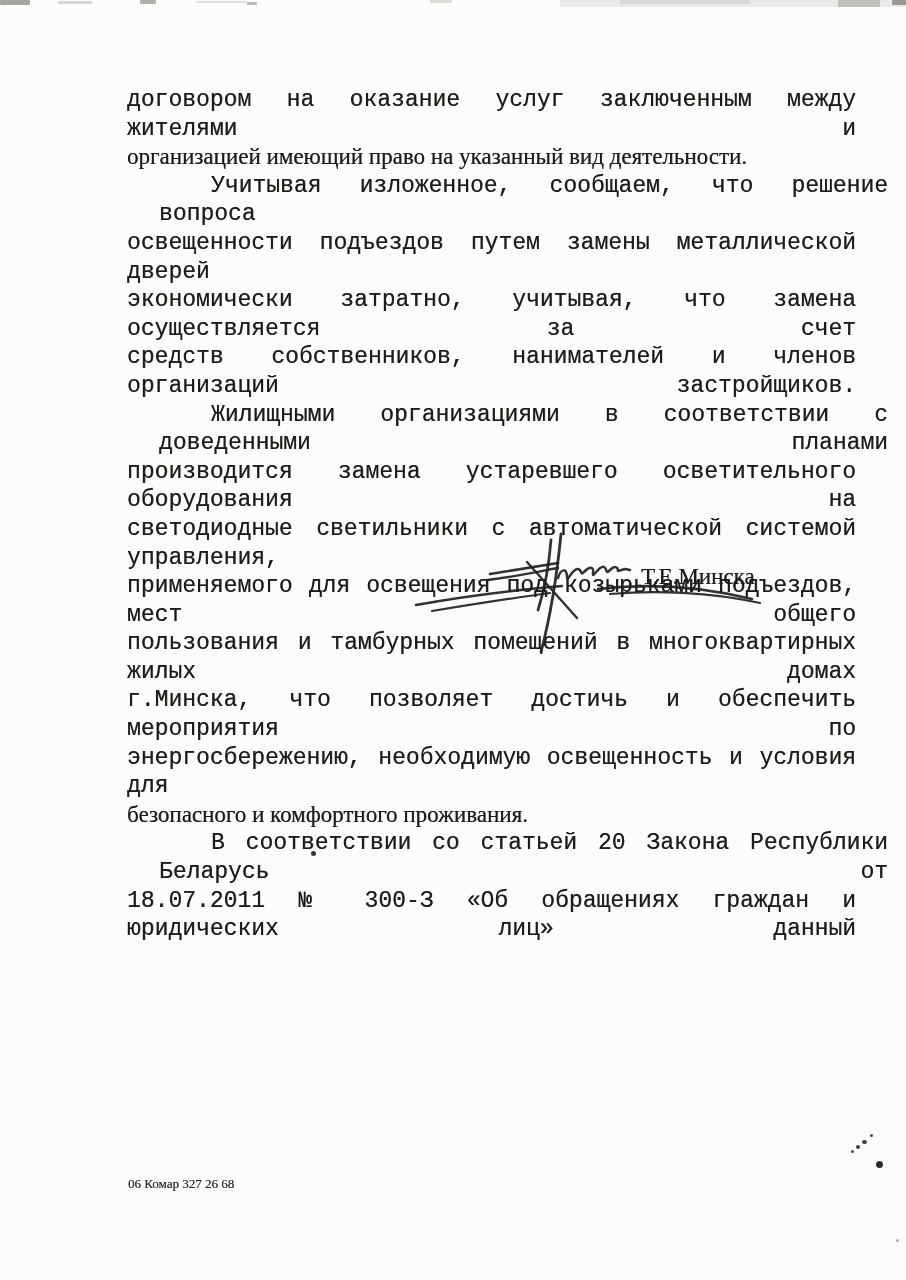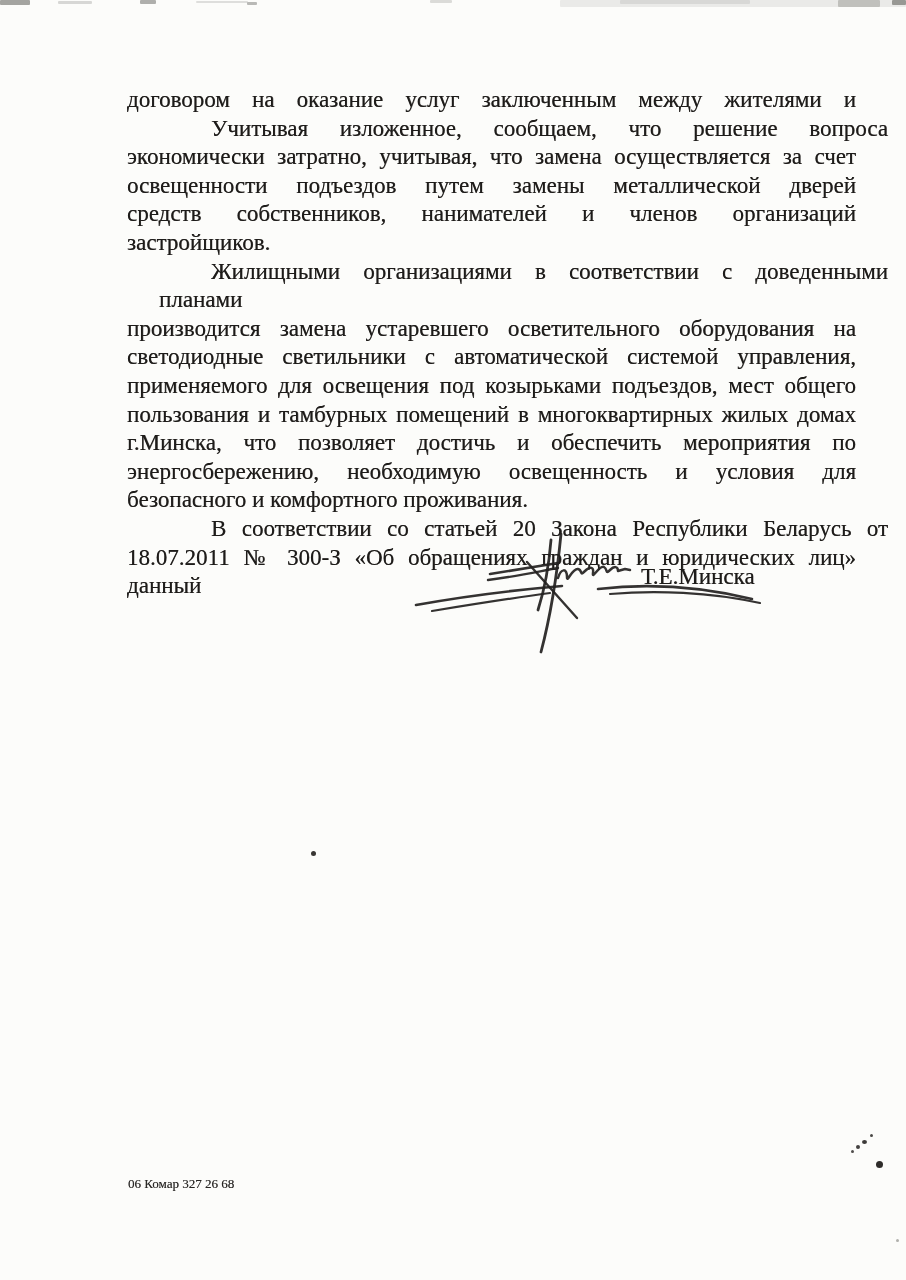--- a/index.html
+++ b/index.html
@@ -13,21 +13,21 @@
     overflow:hidden;
   }
   .letter-body{
     position:absolute;
     left:127px;top:86px;width:729px;
     font-size:23px;
     line-height:28.6px;
     text-shadow:0.35px 0.35px 0.5px rgba(30,28,25,0.65);
   }
   .line{width:729px;}
-  .line.jl{text-align:justify;text-align-last:justify;}
+  .line.jl{text-align:justify;text-align-last:justify;font-family:Liberation Mono, monospace;}
   .line.ln{text-align:left;}
   .line.ind{text-indent:52px;margin-left:32px;}
   .signoff{
     position:absolute;
     left:127px;top:563px;width:729px;height:34px;
     font-size:23px;
     text-shadow:0.35px 0.35px 0.5px rgba(30,28,25,0.65);
   }
   .signoff .name{
     position:absolute;left:514px;top:1px;
@@ -64,23 +64,24 @@
   <div class="edge" style="left:196px;top:1px;width:52px;height:2px;background:#d2d2cf;opacity:.7;"></div>
   <div class="edge" style="left:247px;top:2px;width:10px;height:3px;background:#a8a8a5;opacity:.8;"></div>
   <div class="edge" style="left:430px;top:0;width:22px;height:3px;background:#c4c4c1;opacity:.6;"></div>
   <div class="edge" style="left:560px;top:0;width:346px;height:7px;background:#e4e4e1;opacity:.75;"></div>
   <div class="edge" style="left:620px;top:0;width:130px;height:4px;background:#d5d5d2;opacity:.85;"></div>
   <div class="edge" style="left:838px;top:0;width:42px;height:7px;background:#b8b8b4;opacity:.85;"></div>
   <div class="edge" style="left:892px;top:0;width:14px;height:5px;background:#8f8f8b;opacity:.9;"></div>
 
   <div class="letter-body">
       <div class="line jl">договором на оказание услуг заключенным между жителями и</div>
+      <div class="line ln">организацией имеющий право на указанный вид деятельности.</div>
       <div class="line jl ind">Учитывая изложенное, сообщаем, что решение вопроса</div>
+      <div class="line jl">освещенности подъездов путем замены металлической дверей</div>
       <div class="line jl">экономически затратно, учитывая, что замена осуществляется за счет</div>
-      <div class="line jl">освещенности подъездов путем замены металлической дверей</div>
       <div class="line jl">средств собственников, нанимателей и членов организаций застройщиков.</div>
       <div class="line jl ind">Жилищными организациями в соответствии с доведенными планами</div>
       <div class="line jl">производится замена устаревшего осветительного оборудования на</div>
       <div class="line jl">светодиодные светильники с автоматической системой управления,</div>
       <div class="line jl">применяемого для освещения под козырьками подъездов, мест общего</div>
       <div class="line jl">пользования и тамбурных помещений в многоквартирных жилых домах</div>
       <div class="line jl">г.Минска, что позволяет достичь и обеспечить мероприятия по</div>
       <div class="line jl">энергосбережению, необходимую освещенность и условия для</div>
       <div class="line ln">безопасного и комфортного проживания.</div>
       <div class="line jl ind">В соответствии со статьей 20 Закона Республики Беларусь от</div>

